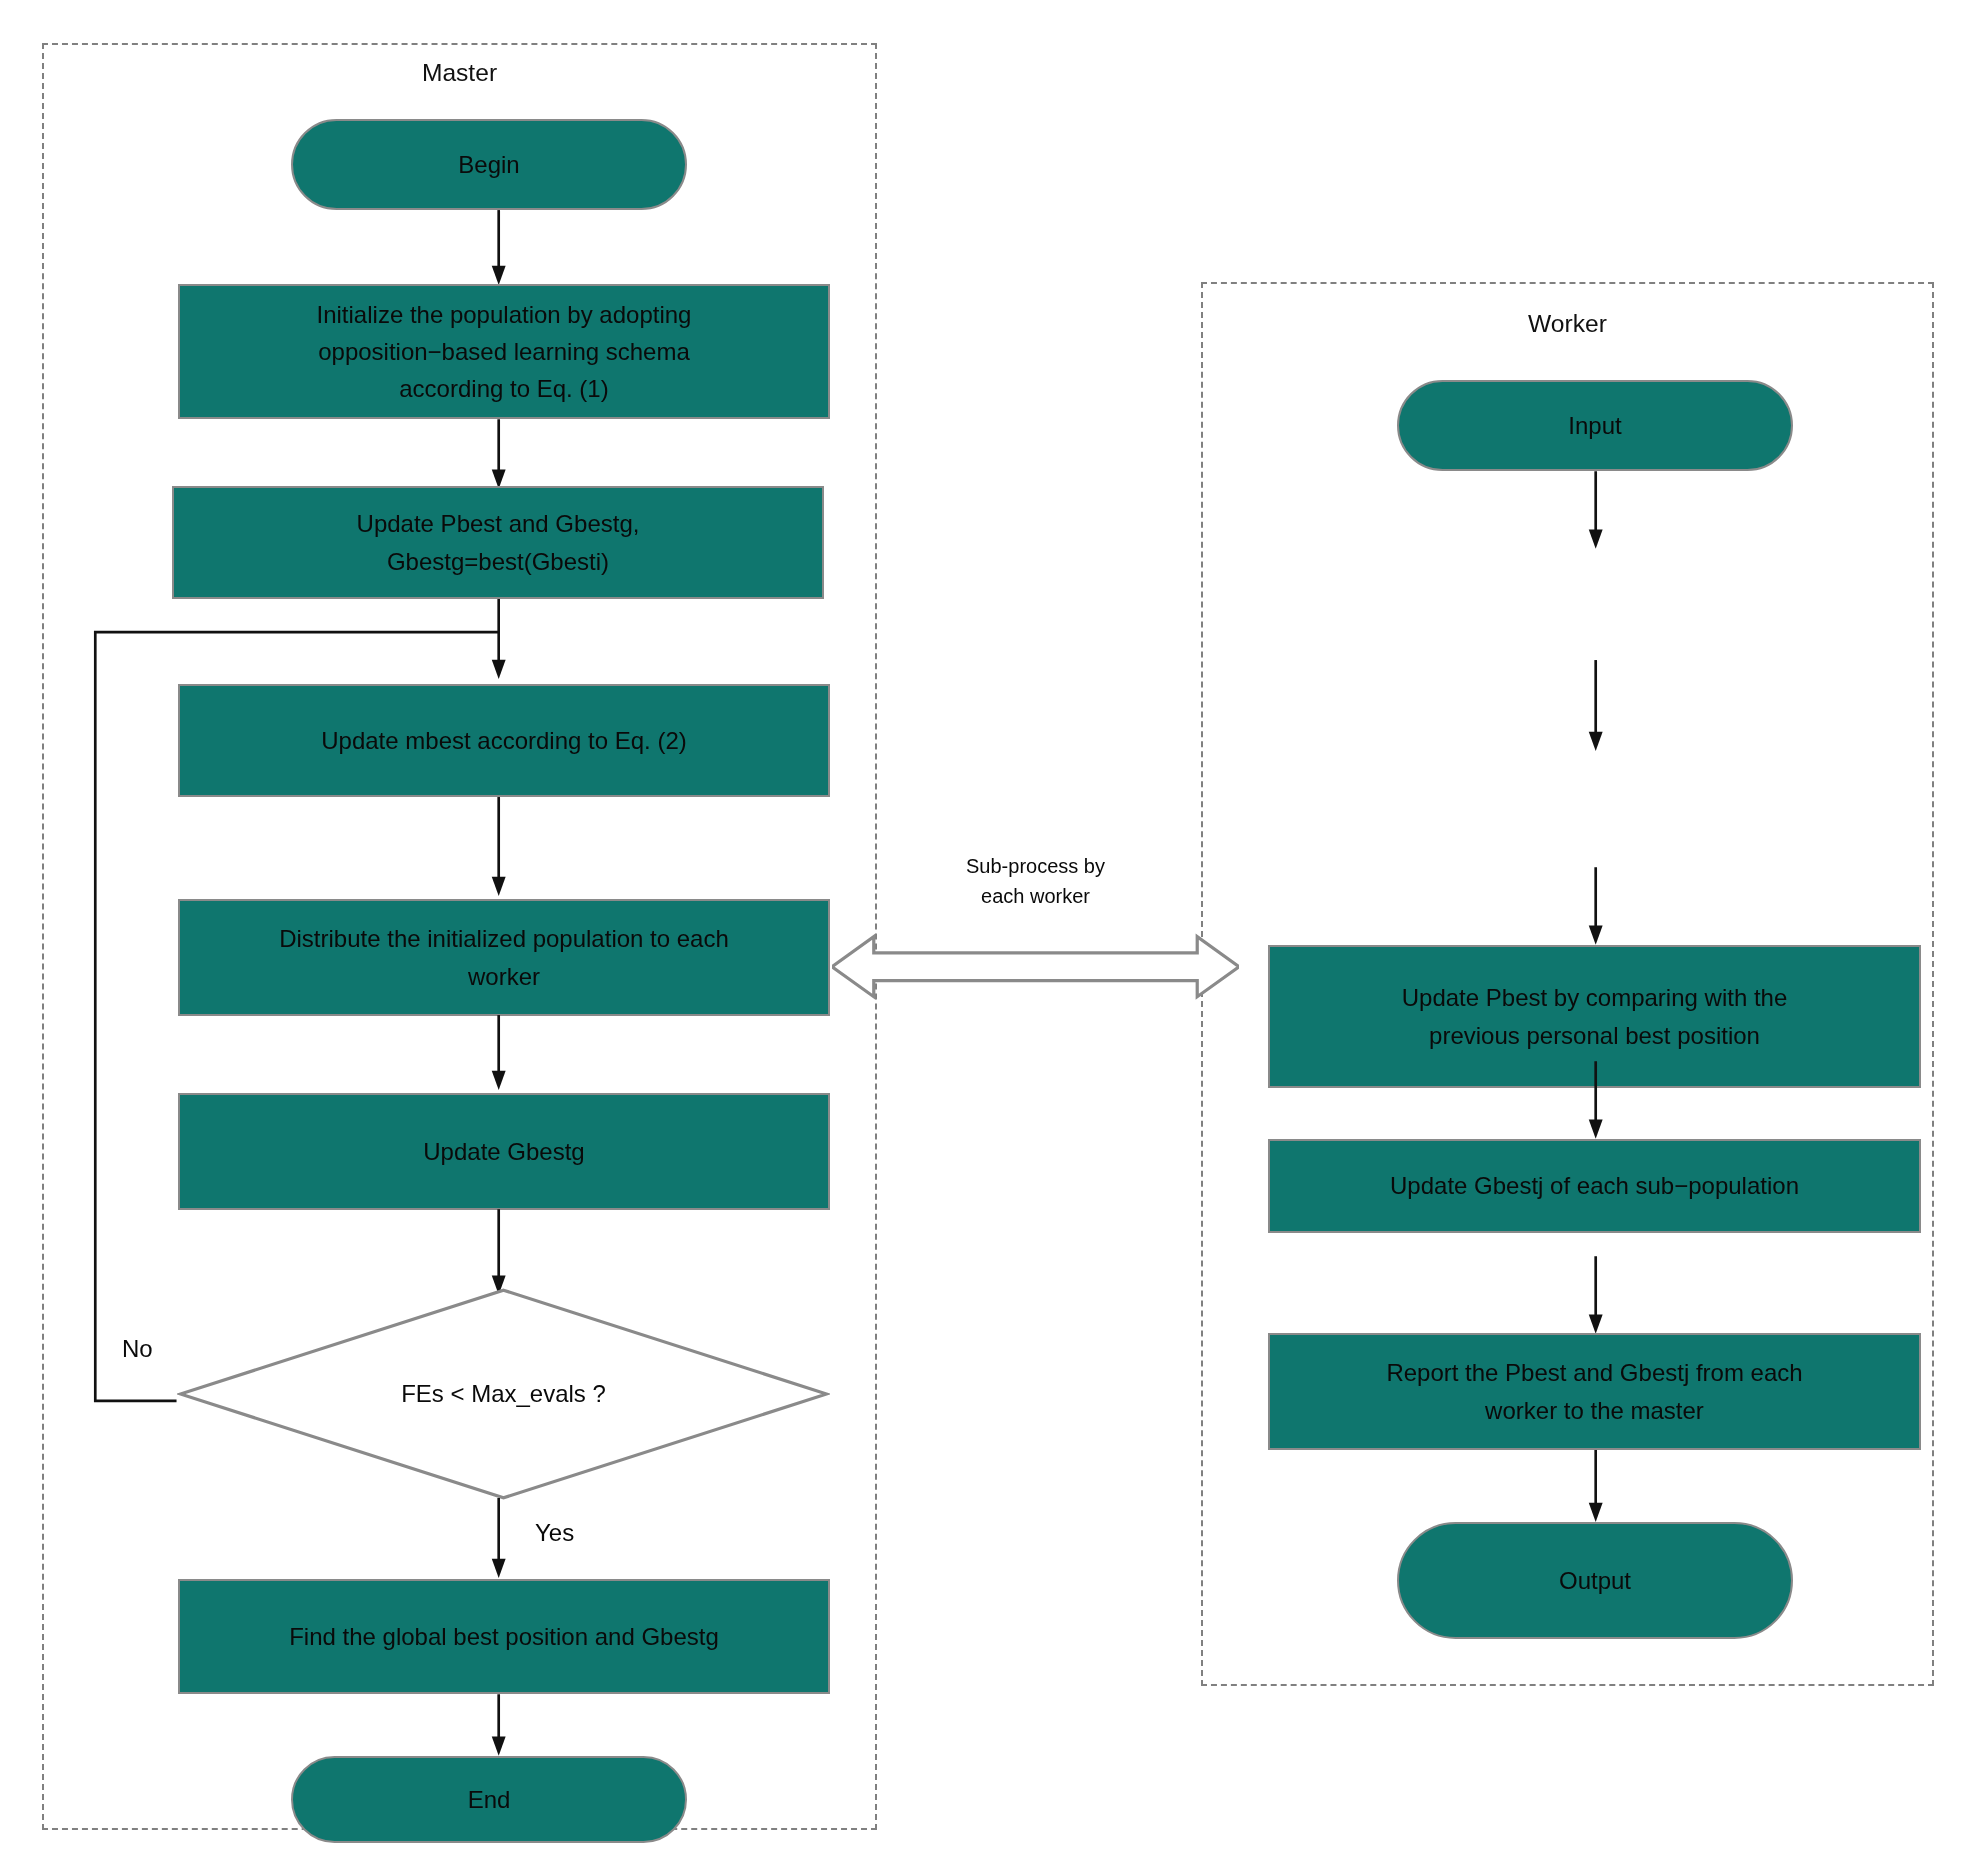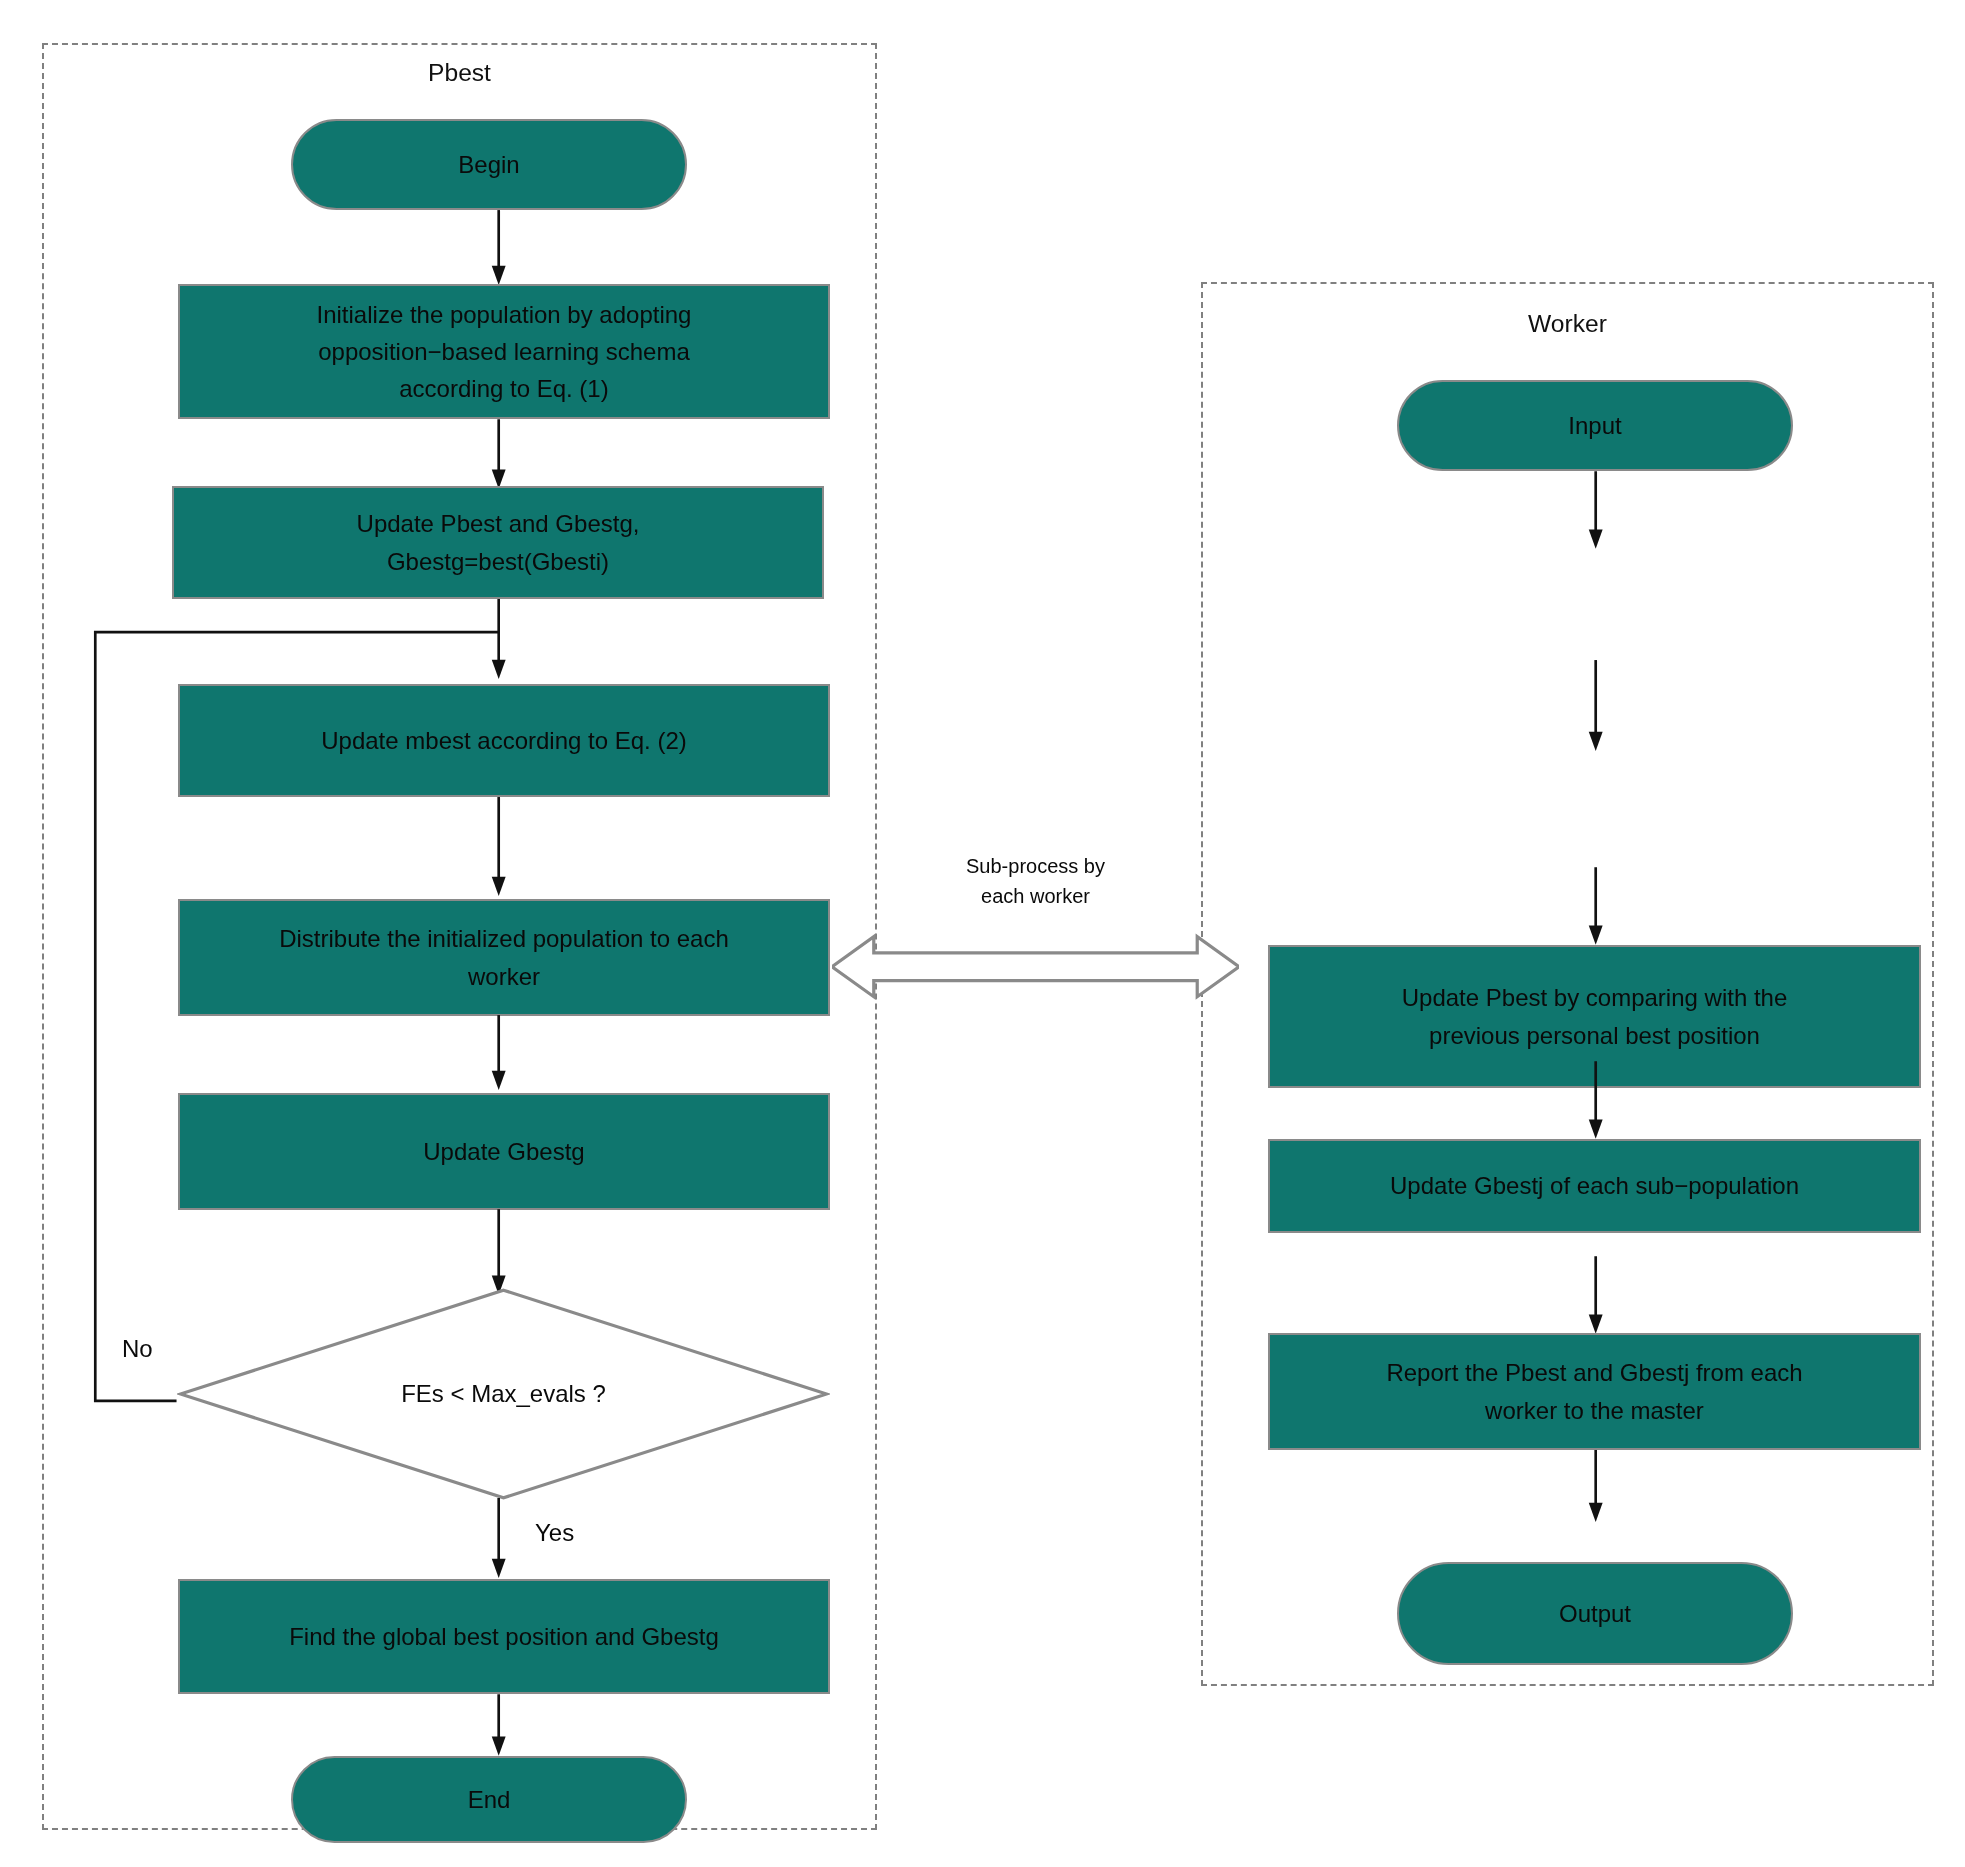--- a/index.html
+++ b/index.html
@@ -31,21 +31,21 @@
   .bigarrow{position:absolute;}
   .bigarrow-label{position:absolute;text-align:center;font-size:20px;line-height:1.5;
         color:#0a0a0a;white-space:pre-line;}
 </style>
 </head>
 <body>
 
 <div id="stage">
 
   <div class="panel" style="left:42px;top:43px;width:835px;height:1787px;"></div>
-  <div class="panel-title" style="left:42px;top:59px;width:835px;">Pbest</div>
+  <div class="panel-title" style="left:42px;top:59px;width:835px;">Master</div>
 
   <div class="node term" style="left:291px;top:119px;width:396px;height:91px;">
     <span class="lbl">Begin</span>
   </div>
 
   <div class="edge" style="left:488px;top:210px;">
     <svg width="21.4" height="75" viewBox="0 0 40 140">
       <line x1="20" y1="0" x2="20" y2="118" stroke="#111" stroke-width="5"></line>
       <polygon points="20,140 7,104 33,104" fill="#111"></polygon>
     </svg>
@@ -205,21 +205,21 @@
 worker to the master</span>
   </div>
 
   <div class="edge" style="left:1585px;top:1450px;">
     <svg width="21.4" height="72" viewBox="0 0 40 135">
       <line x1="20" y1="0" x2="20" y2="113" stroke="#111" stroke-width="5"></line>
       <polygon points="20,135 7,99 33,99" fill="#111"></polygon>
     </svg>
   </div>
 
-  <div class="node term" style="left:1397px;top:1522px;width:396px;height:103px;margin-top:40px;">
+  <div class="node term" style="left:1397px;top:1522px;width:396px;height:117px;">
     <span class="lbl">Output</span>
   </div>
 
   <div class="bigarrow" style="left:832px;top:928px;width:407px;height:78px;">
     <svg width="407" height="78" viewBox="0 0 760 145">
       <polygon points="0,72 78,16 78,46 682,46 682,16 760,72 682,128 682,98 78,98 78,128" fill="#ffffff" stroke="#8a8a8a" stroke-width="6" stroke-linejoin="miter"></polygon>
     </svg>
   </div>
   <div class="bigarrow-label" style="left:851px;top:851px;width:369px;">Sub-process by
 each worker</div>

